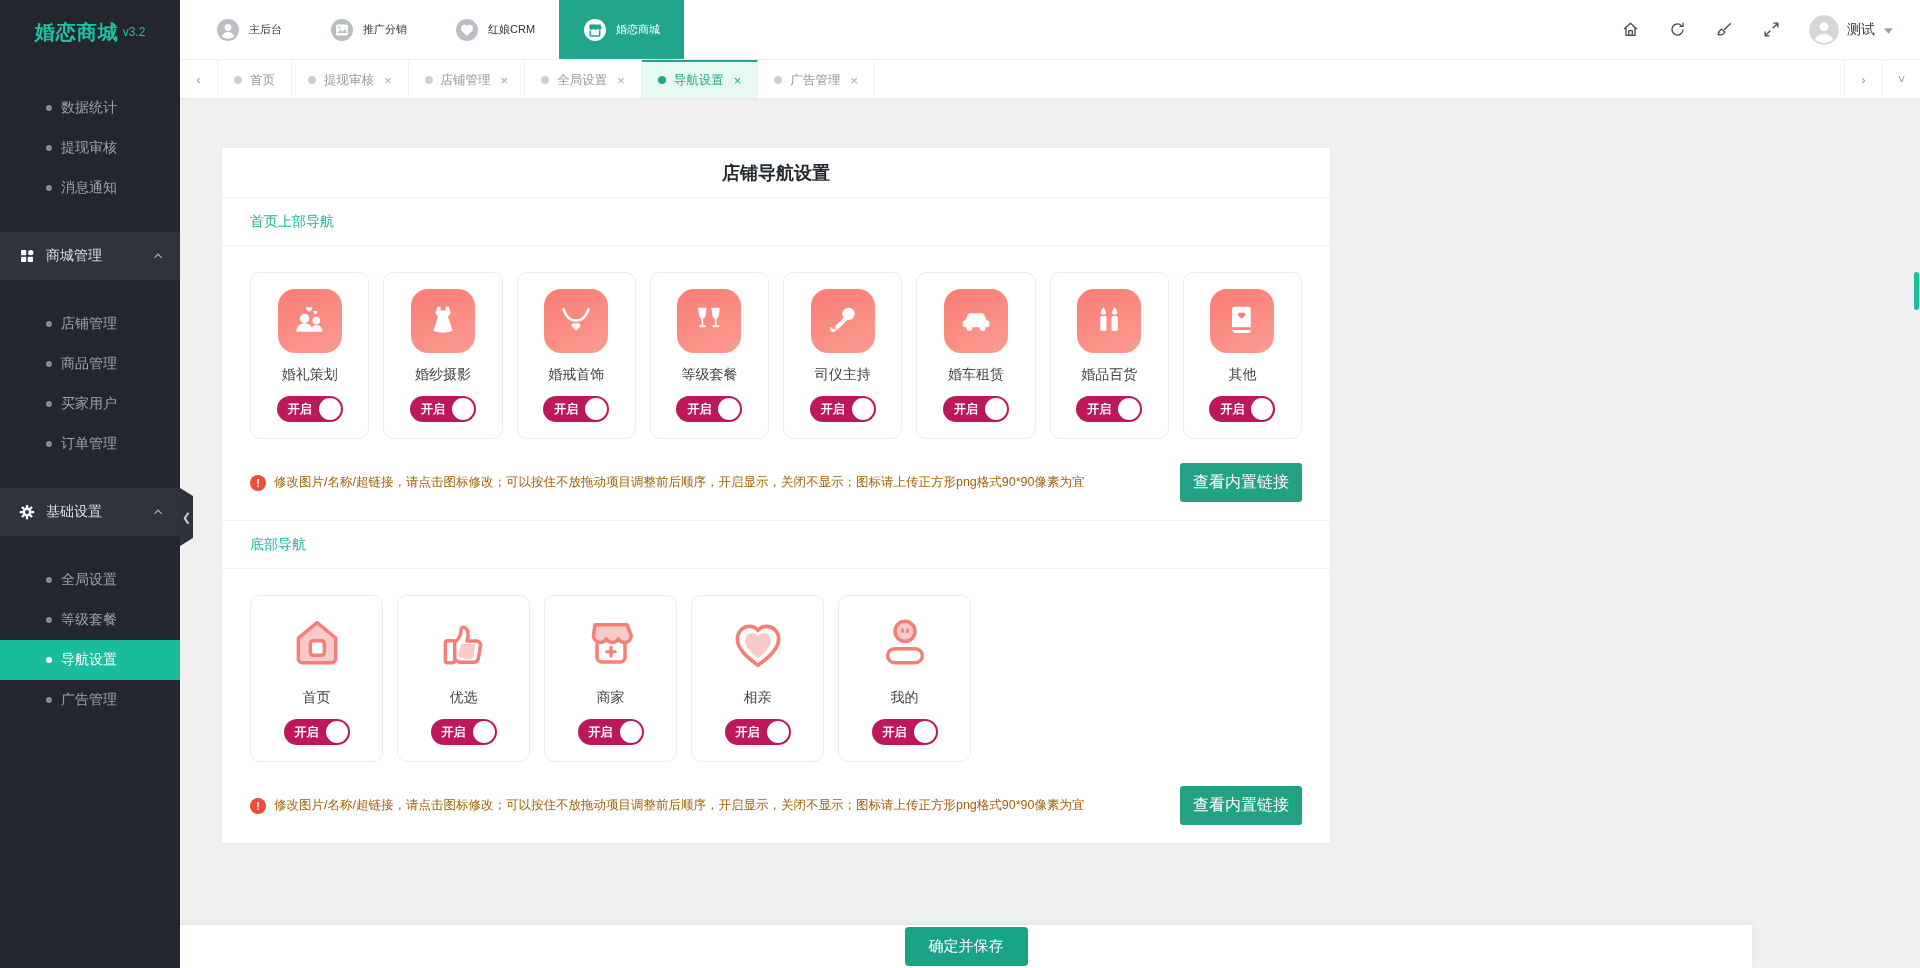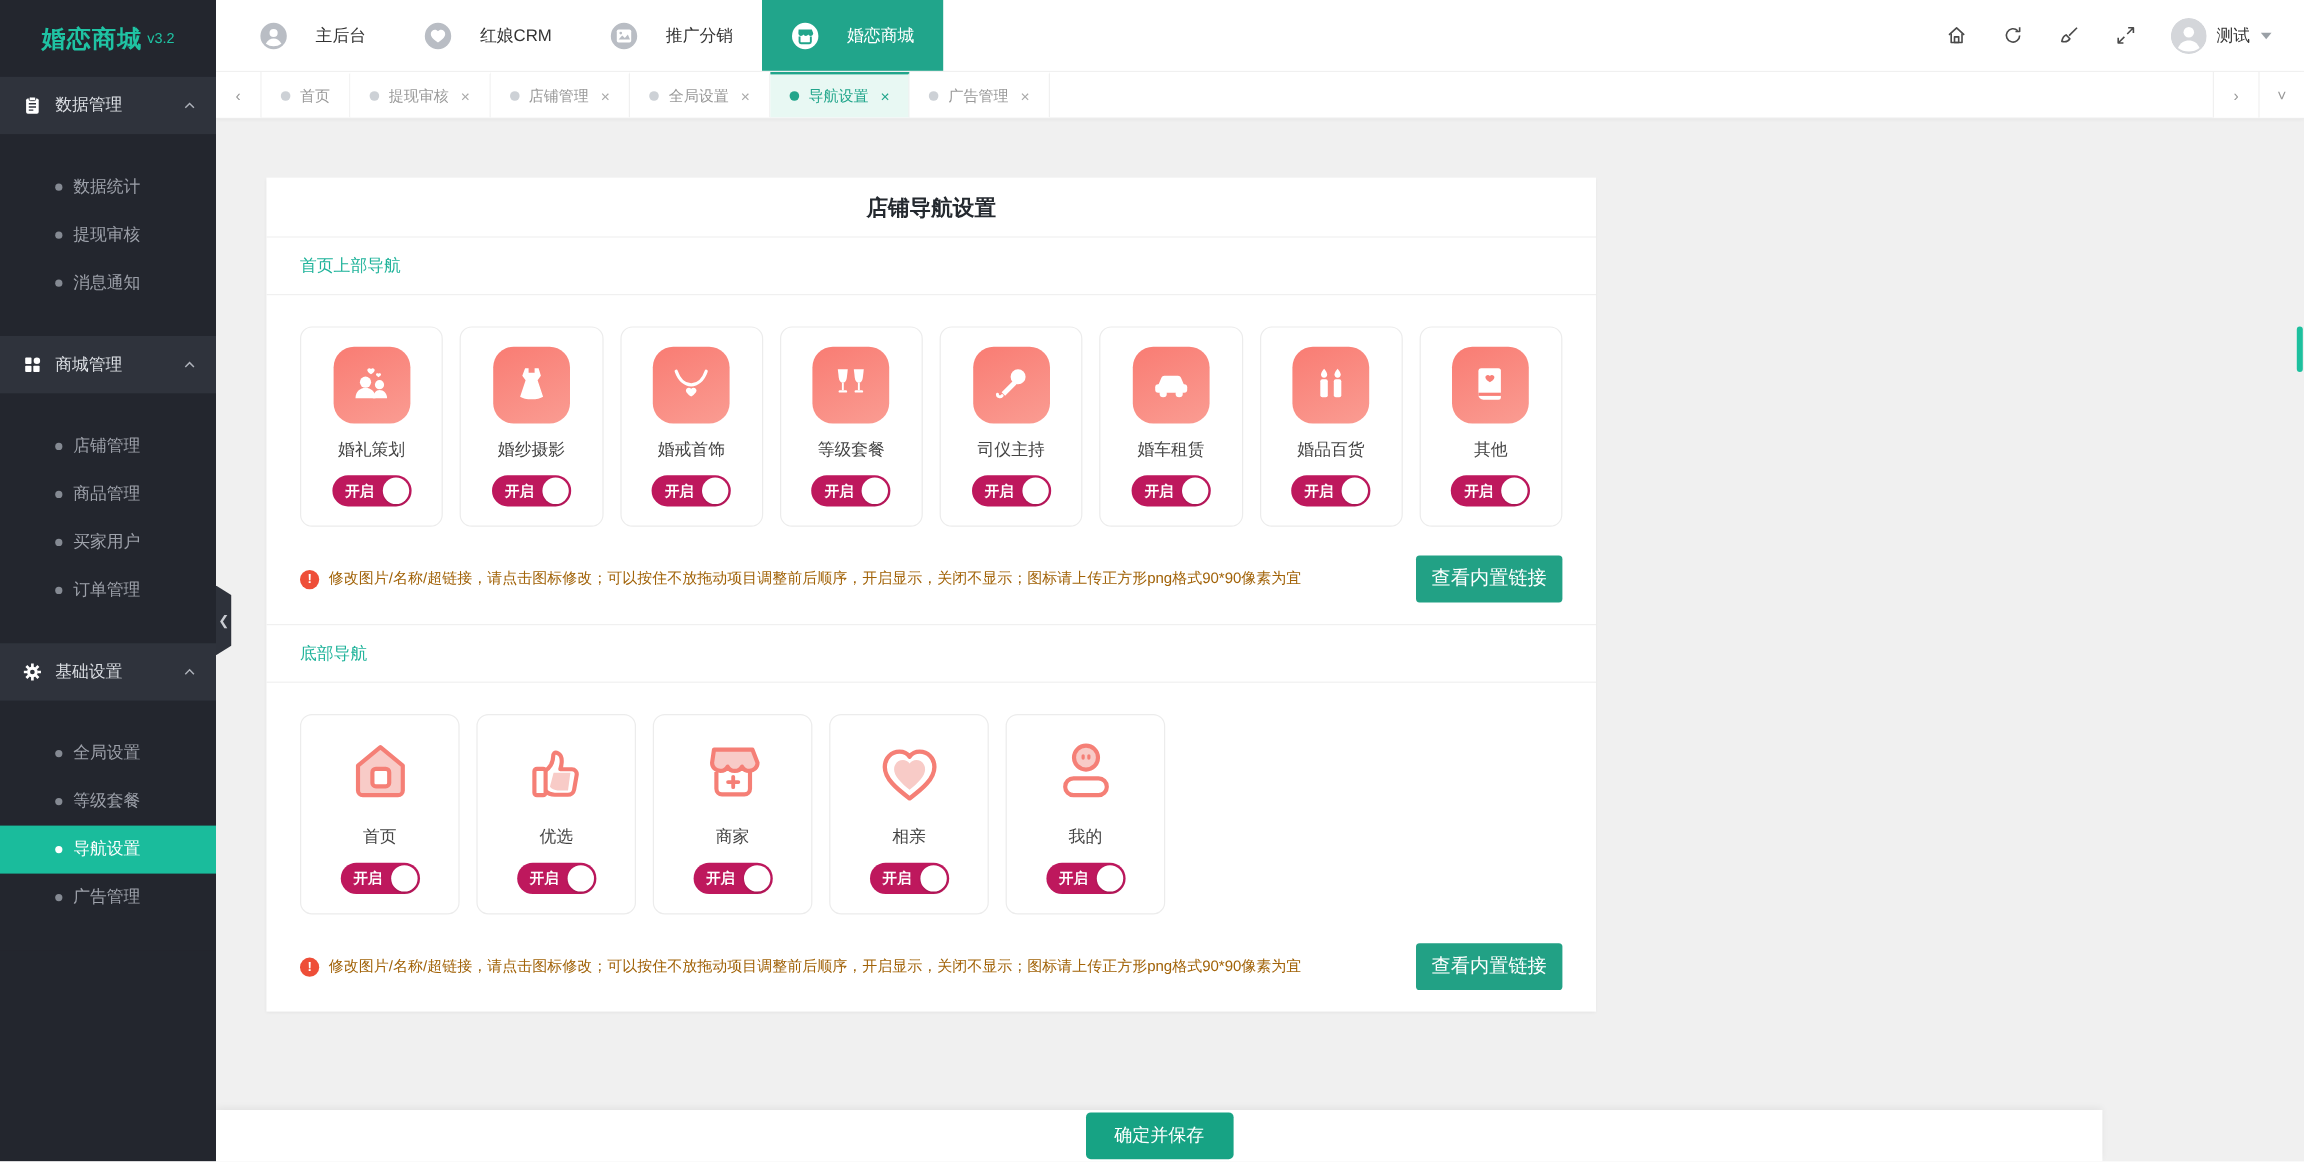--- a/index.html
+++ b/index.html
@@ -17,21 +17,21 @@
   .menu-items { padding:24px 0; background:#23262e; }
   .menu-item { height:40px; display:flex; align-items:center; padding-left:46px; color:#9da1aa; font-size:14px; cursor:pointer; }
   .menu-item .dot { width:6px; height:6px; border-radius:50%; background:#858a93; margin-right:9px; flex:0 0 auto; }
   .menu-item.active { background:#1abc9c; color:#fff; }
   .menu-item.active .dot { background:#fff; }
   .collapse-handle { position:absolute; left:180px; top:488px; width:13px; height:58px; background:#2e323b; clip-path:polygon(0 0,100% 14%,100% 86%,0 100%); display:flex; align-items:center; justify-content:center; color:#c9ccd2; font-size:11px; cursor:pointer; z-index:6; }
 
   
   .topbar { position:absolute; left:180px; top:0; width:1740px; height:60px; background:#fff; border-bottom:1px solid #f2f2f2; display:flex; align-items:stretch; z-index:4; }
   .top-nav { display:flex; align-items:stretch; padding-left:12px; }
-  .nav-item { display:flex; align-items:center; gap:23px; padding:0 24px; font-size:14px; color:#333; cursor:pointer; }
+  .nav-item { display:flex; align-items:center; gap:9px; padding:0 24px; font-size:11px; color:#333; cursor:pointer; }
   .nav-item.active { background:#21a58b; color:#fff; }
   .nav-ic { width:24px; height:24px; display:inline-flex; }
   .top-right { margin-left:auto; display:flex; align-items:center; gap:28px; padding-right:26px; }
   .tr-ic { width:19px; height:19px; display:inline-flex; cursor:pointer; }
   .avatar-wrap { display:flex; align-items:center; gap:8px; cursor:pointer; }
   .avatar { width:30px; height:30px; border-radius:50%; overflow:hidden; display:inline-flex; }
   .user-name { font-size:14px; color:#333; }
 
   
   .tabbar { position:absolute; left:180px; top:60px; width:1740px; height:39px; background:#fff; border-bottom:1px solid #e8e8e8; display:flex; align-items:stretch; z-index:4; box-shadow:0 1px 3px rgba(0,0,0,.04); }
@@ -75,35 +75,20 @@
 <body>
 
 <div class="app">
 
   <aside class="sidebar">
     <div class="logo">
       <span class="logo-title">婚恋商城</span>
       <span class="logo-ver">v3.2</span>
     </div>
     <nav id="sidebar-menu">
-        <div class="menu-section-header">
-          <span class="m-ic">
-            <svg width="18" height="18" viewBox="0 0 24 24">
-              <rect x="5" y="4" width="14" height="17" rx="2" fill="#fff"></rect>
-              <rect x="8.5" y="2.5" width="7" height="4" rx="1.2" fill="#fff" stroke="#2f333c"></rect>
-              <path d="M8 10h8M8 13.5h8M8 17h5" stroke="#2f333c" stroke-width="1.6"></path>
-            </svg>
-          </span>
-          <span>数据管理</span>
-          <span class="chev">
-            <svg width="12" height="12" viewBox="0 0 20 20" fill="none">
-              <path d="M4 13l6-6 6 6" stroke="#aeb2ba" stroke-width="2"></path>
-            </svg>
-          </span>
-        </div>
         <div class="menu-items">
           <div class="menu-item">
             <span class="dot"></span>
             <span>数据统计</span>
           </div>
           <div class="menu-item">
             <span class="dot"></span>
             <span>提现审核</span>
           </div>
           <div class="menu-item">
@@ -193,35 +178,35 @@
               <circle cx="12" cy="9.5" r="3.4" fill="#fff"></circle>
               <path d="M5.5 18.5c1.5-3 3.9-4.4 6.5-4.4s5 1.4 6.5 4.4a11 11 0 0 1-13 0z" fill="#fff"></path>
             </svg>
           </span>
           <span>主后台</span>
         </div>
         <div class="nav-item">
           <span class="nav-ic">
             <svg width="24" height="24" viewBox="0 0 24 24">
               <circle cx="12" cy="12" r="11" fill="#b9bdc4"></circle>
-              <path d="M12 17.5c-3.2-2.3-6-4.6-6-7.2C6 8.1 7.6 6.7 9.5 6.7c1 0 1.9.5 2.5 1.3.6-.8 1.5-1.3 2.5-1.3 1.9 0 3.5 1.4 3.5 3.6 0 2.6-2.8 4.9-6 7.2z" fill="#fff"></path>
-            </svg>
-          </span>
-          <span>红娘CRM</span>
+              <rect x="6" y="6.5" width="12" height="11" rx="1.5" fill="#fff"></rect>
+              <path d="M7.5 15l3-3.5 2.2 2.2 2.5-3 1.8 4.3z" fill="#b9bdc4"></path>
+              <circle cx="9.3" cy="9.6" r="1.1" fill="#b9bdc4"></circle>
+            </svg>
+          </span>
+          <span>推广分销</span>
         </div>
         <div class="nav-item">
           <span class="nav-ic">
             <svg width="24" height="24" viewBox="0 0 24 24">
               <circle cx="12" cy="12" r="11" fill="#b9bdc4"></circle>
-              <rect x="6" y="6.5" width="12" height="11" rx="1.5" fill="#fff"></rect>
-              <path d="M7.5 15l3-3.5 2.2 2.2 2.5-3 1.8 4.3z" fill="#b9bdc4"></path>
-              <circle cx="9.3" cy="9.6" r="1.1" fill="#b9bdc4"></circle>
-            </svg>
-          </span>
-          <span>推广分销</span>
+              <path d="M12 17.5c-3.2-2.3-6-4.6-6-7.2C6 8.1 7.6 6.7 9.5 6.7c1 0 1.9.5 2.5 1.3.6-.8 1.5-1.3 2.5-1.3 1.9 0 3.5 1.4 3.5 3.6 0 2.6-2.8 4.9-6 7.2z" fill="#fff"></path>
+            </svg>
+          </span>
+          <span>红娘CRM</span>
         </div>
         <div class="nav-item active">
           <span class="nav-ic">
             <svg width="24" height="24" viewBox="0 0 24 24">
               <circle cx="12" cy="12" r="11" fill="#fff"></circle>
               <path d="M6.5 6.5h11l1.2 3.2c0 1.3-1 2.2-2.2 2.2-.9 0-1.6-.4-2-1.1-.4.7-1.1 1.1-2 1.1s-1.6-.4-2-1.1c-.4.7-1.1 1.1-2 1.1-1.2 0-2.2-.9-2.2-2.2z" fill="#21a58b"></path>
               <path d="M7.3 12.5v4.3c0 .7.5 1.2 1.2 1.2h7c.7 0 1.2-.5 1.2-1.2v-4.3" fill="none" stroke="#21a58b" stroke-width="1.6"></path>
             </svg>
           </span>
           <span>婚恋商城</span>

